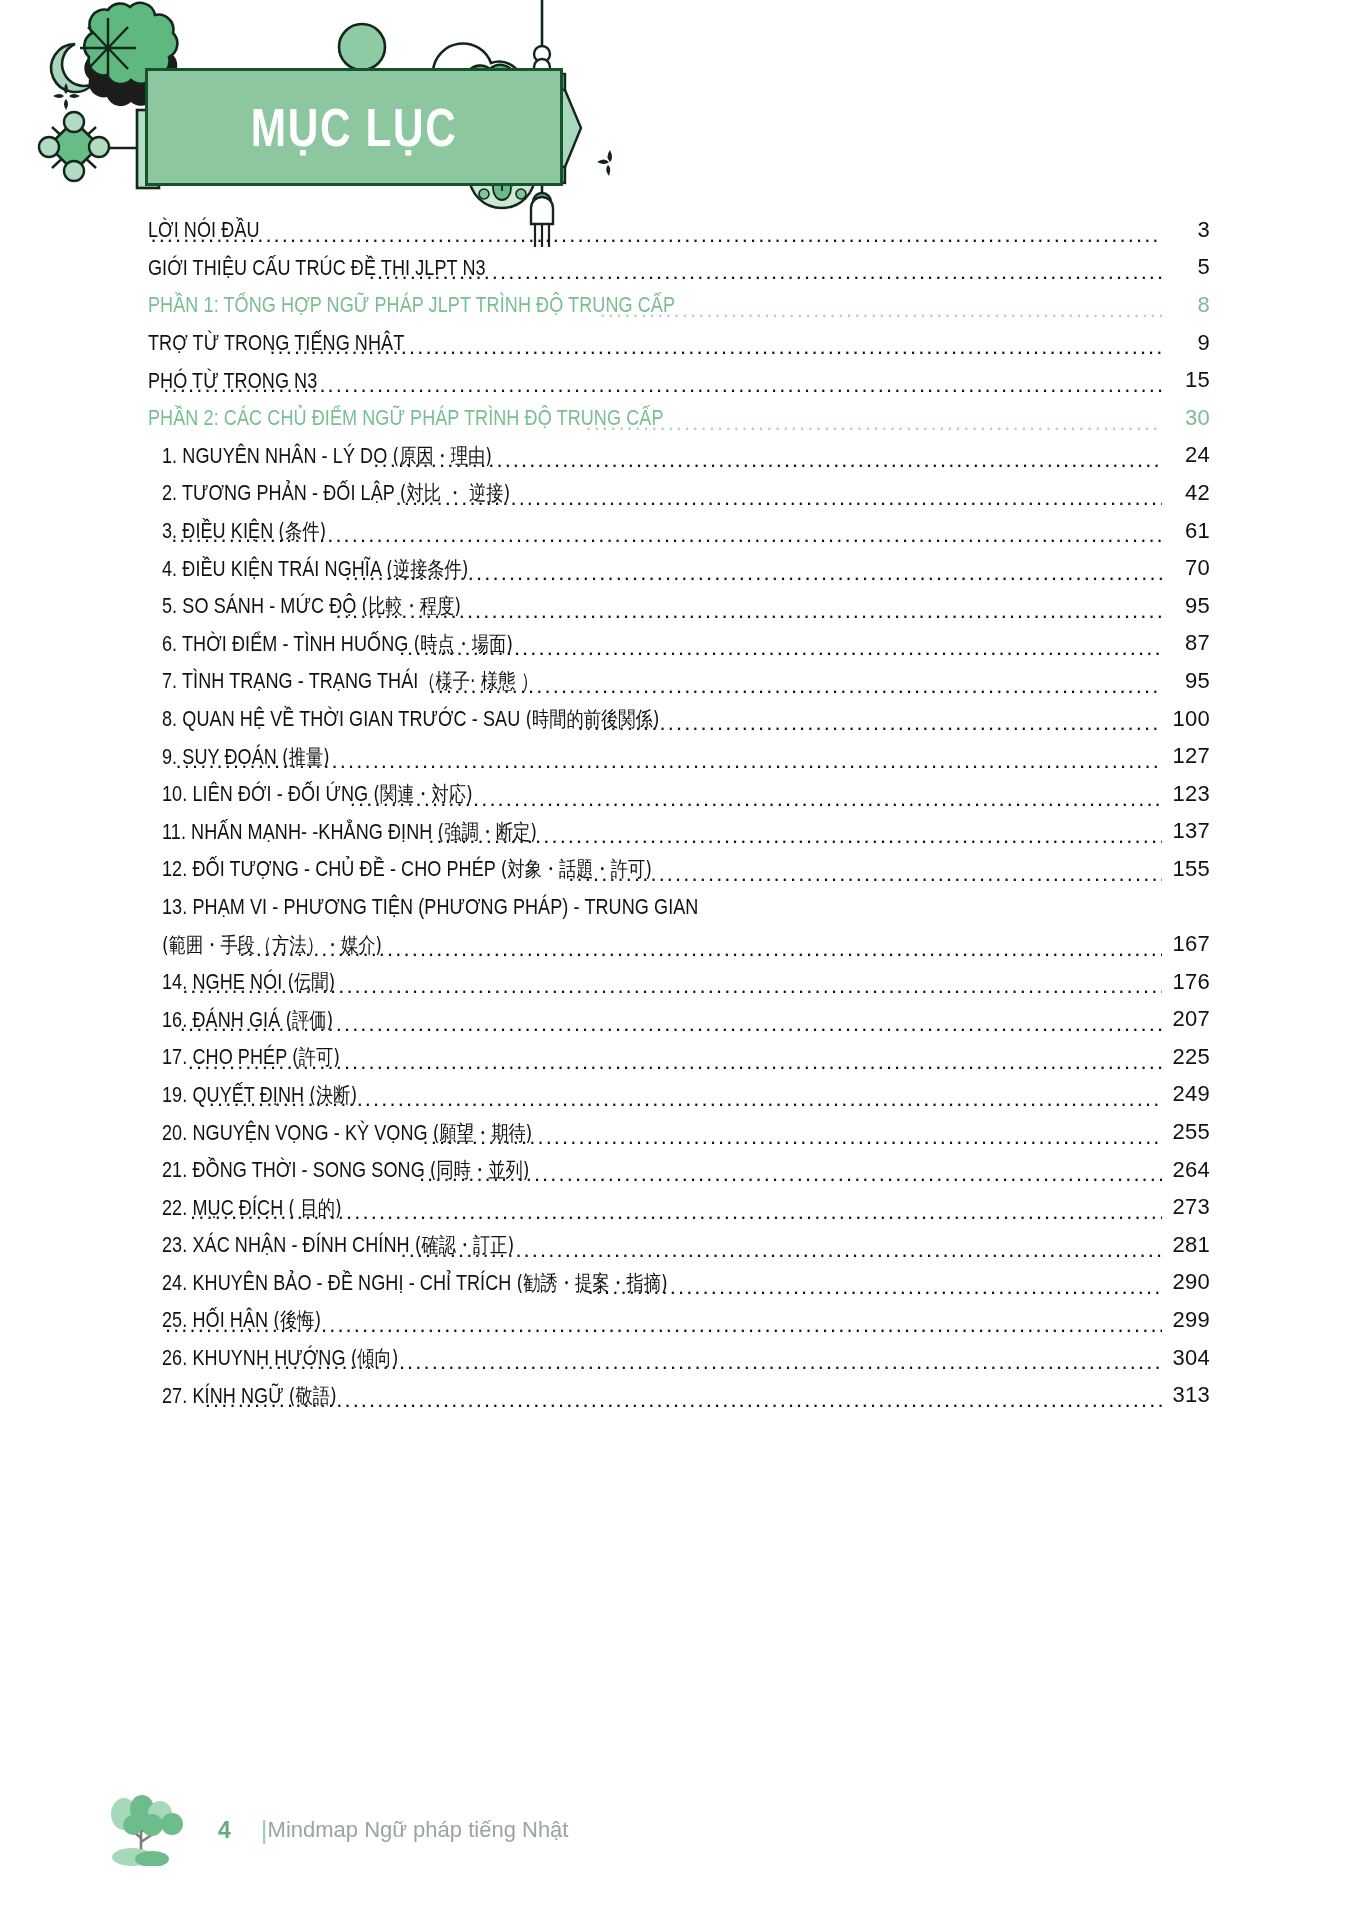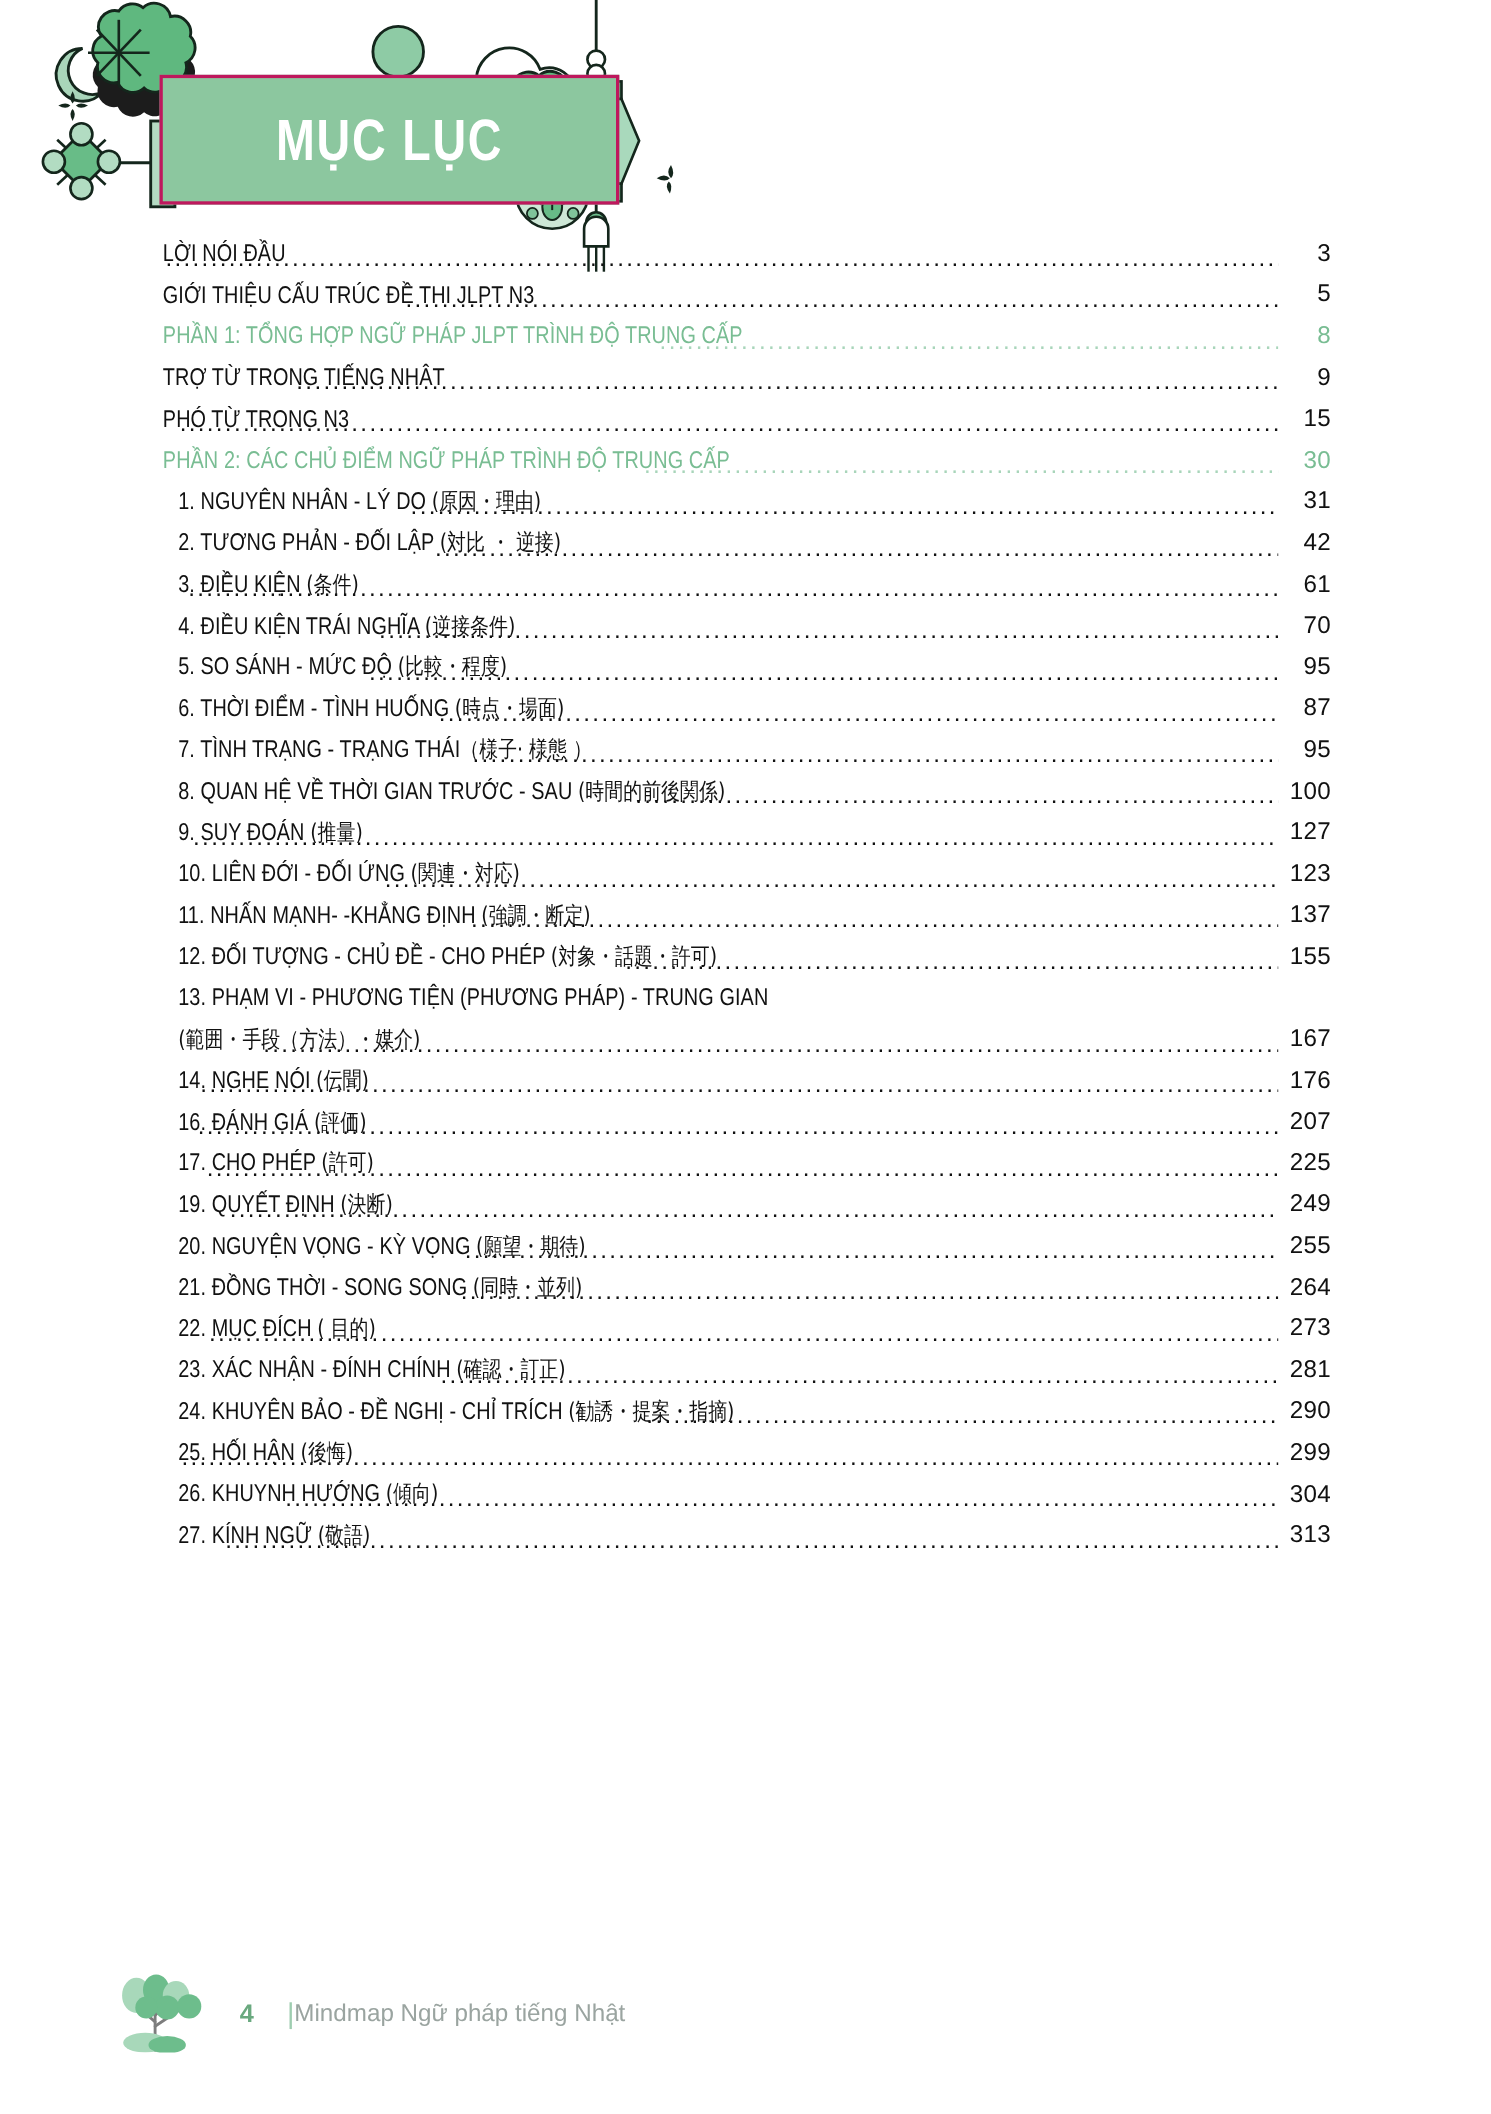--- a/index.html
+++ b/index.html
@@ -11,21 +11,21 @@
     overflow:hidden;
   }
 
   
   #header{
     position:absolute;left:0;top:0;width:1355px;height:215px;
   }
   #banner{
     position:absolute;left:145px;top:68px;width:418px;height:118px;
     background:#8cc79f;
-    border:3px solid #be185d;
+    border:3px solid #14532d;
     box-sizing:border-box;
     display:flex;align-items:center;justify-content:center;
   }
   #banner-title{
     color:#ffffff;
     font-size:53px;
     font-weight:bold;
     letter-spacing:2px;
     transform:scaleX(.80);
     transform-origin:center;
@@ -268,21 +268,21 @@
       <div class="toc-page">15</div>
     </div>
     <div class="toc-row green">
       <div class="toc-label">PHẦN 2: CÁC CHỦ ĐIỂM NGỮ PHÁP TRÌNH ĐỘ TRUNG CẤP</div>
       <div class="toc-dots"></div>
       <div class="toc-page">30</div>
     </div>
     <div class="toc-row indent">
       <div class="toc-label">1. NGUYÊN NHÂN - LÝ DO <span class="jp">(原因・理由)</span></div>
       <div class="toc-dots"></div>
-      <div class="toc-page">31</div>
+      <div class="toc-page">24</div>
     </div>
     <div class="toc-row indent">
       <div class="toc-label">2. TƯƠNG PHẢN - ĐỐI LẬP <span class="jp">(対比 ・ 逆接)</span></div>
       <div class="toc-dots"></div>
       <div class="toc-page">42</div>
     </div>
     <div class="toc-row indent">
       <div class="toc-label">3. ĐIỀU KIỆN <span class="jp">(条件)</span></div>
       <div class="toc-dots"></div>
       <div class="toc-page">61</div>

